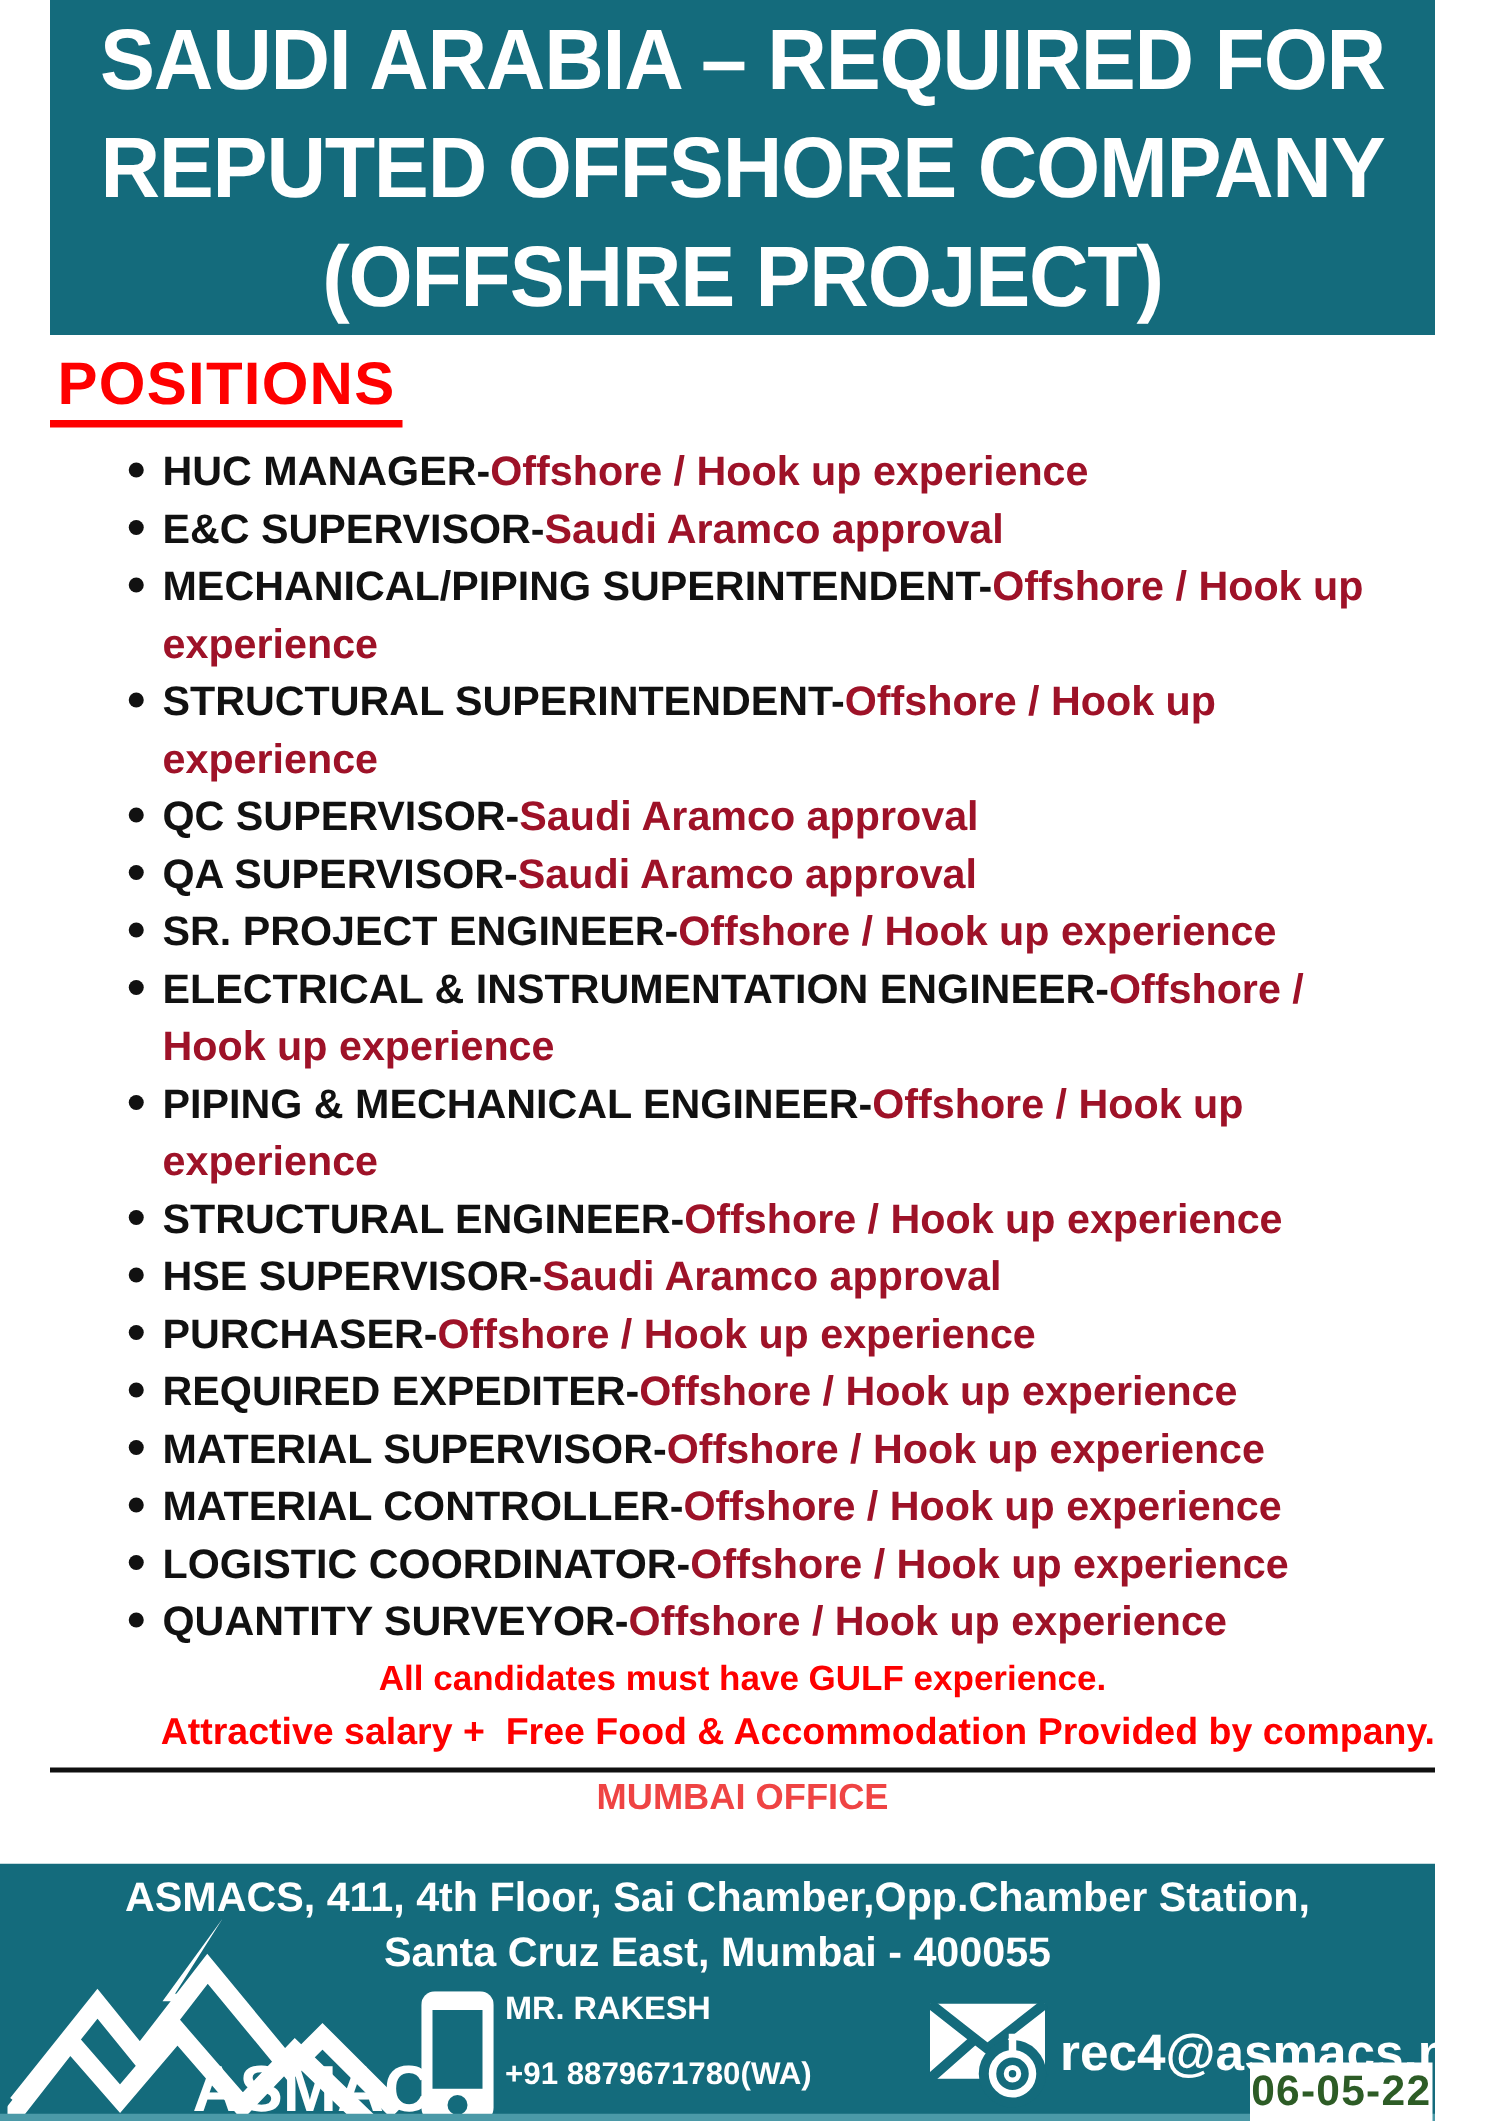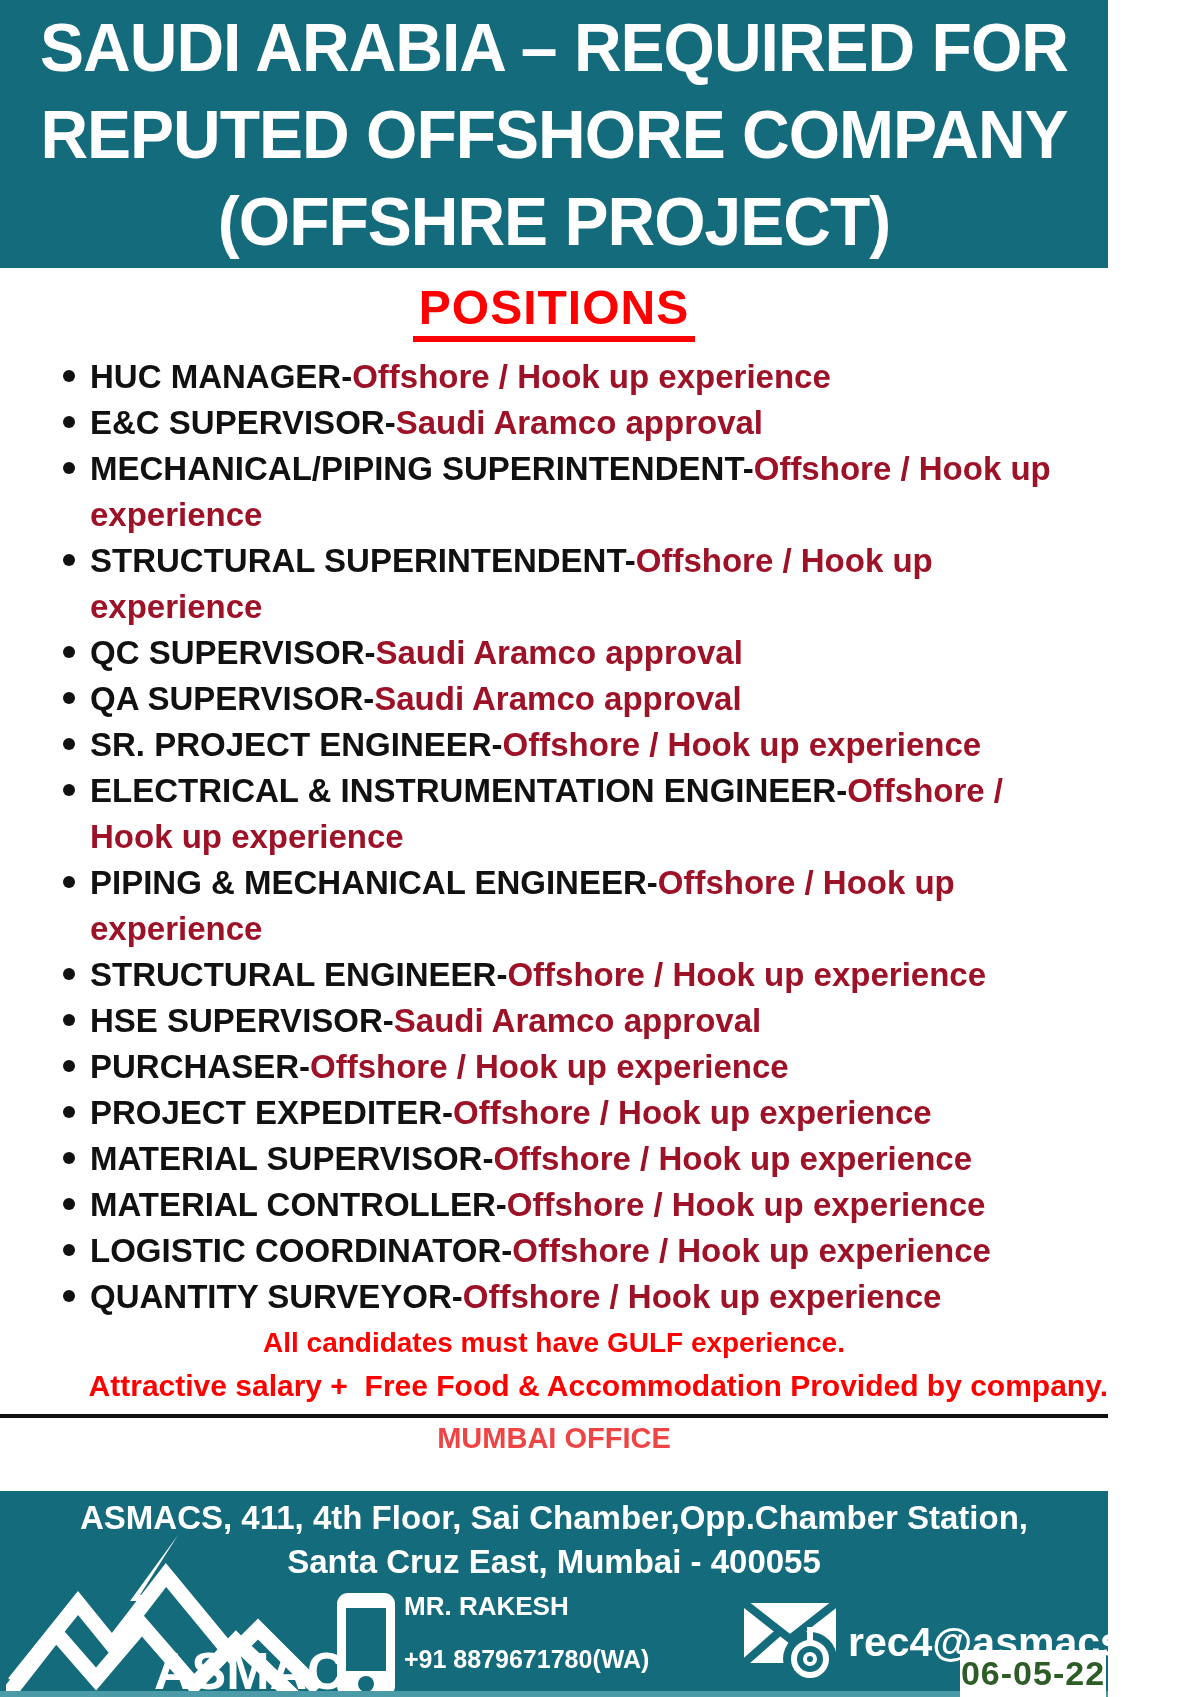--- a/index.html
+++ b/index.html
@@ -1,30 +1,30 @@
 <!DOCTYPE html>
 <html><head>
 <meta charset="utf-8">
 <style>
   html,body{margin:0;padding:0;background:#fff;}
   .page{
     position:relative;width:1108px;height:1697px;overflow:hidden;background:#ffffff;
-    font-family:"Liberation Sans", sans-serif;font-weight:700;
+    font-family:"Liberation Sans", sans-serif;font-weight:700;padding-left:40px;
   }
   
   .banner{
     height:268px;background:#146b7c;color:#ffffff;
     display:flex;flex-direction:column;justify-content:center;align-items:center;
   }
   .banner-line{
     font-size:66px;line-height:87px;letter-spacing:-1px;white-space:nowrap;
     transform:scaleY(1.04);
   }
   
-  .positions-heading{margin:14px 0 12px 0;text-align:center;}
+  .positions-heading{margin:14px 0 12px 0;}
   .positions-heading span{
     display:inline-block;color:#fe0000;font-size:48px;line-height:1.08;
     border-bottom:6px solid #fe0000;padding:0 6px 2px 6px;letter-spacing:1px;
   }
   ul.positions{
     margin:10px 30px 0 62px;padding:0;list-style:none;
     font-size:33px;line-height:46px;color:#111111;
   }
   ul.positions li{position:relative;padding-left:28px;}
   ul.positions li::before{
@@ -92,21 +92,21 @@
       <li><span class="role">ELECTRICAL &amp; INSTRUMENTATION ENGINEER-</span><span class="req">Offshore / Hook up experience</span></li>
 
       <li><span class="role">PIPING &amp; MECHANICAL ENGINEER-</span><span class="req">Offshore / Hook up experience</span></li>
 
       <li><span class="role">STRUCTURAL ENGINEER-</span><span class="req">Offshore / Hook up experience</span></li>
 
       <li><span class="role">HSE SUPERVISOR-</span><span class="req">Saudi Aramco approval</span></li>
 
       <li><span class="role">PURCHASER-</span><span class="req">Offshore / Hook up experience</span></li>
 
-      <li><span class="role">PROJECT EXPEDITER-</span><span class="req">Offshore / Hook up experience</span></li>
+      <li><span class="role">REQUIRED EXPEDITER-</span><span class="req">Offshore / Hook up experience</span></li>
 
       <li><span class="role">MATERIAL SUPERVISOR-</span><span class="req">Offshore / Hook up experience</span></li>
 
       <li><span class="role">MATERIAL CONTROLLER-</span><span class="req">Offshore / Hook up experience</span></li>
 
       <li><span class="role">LOGISTIC COORDINATOR-</span><span class="req">Offshore / Hook up experience</span></li>
 
       <li><span class="role">QUANTITY SURVEYOR-</span><span class="req">Offshore / Hook up experience</span></li>
     </ul>
 

